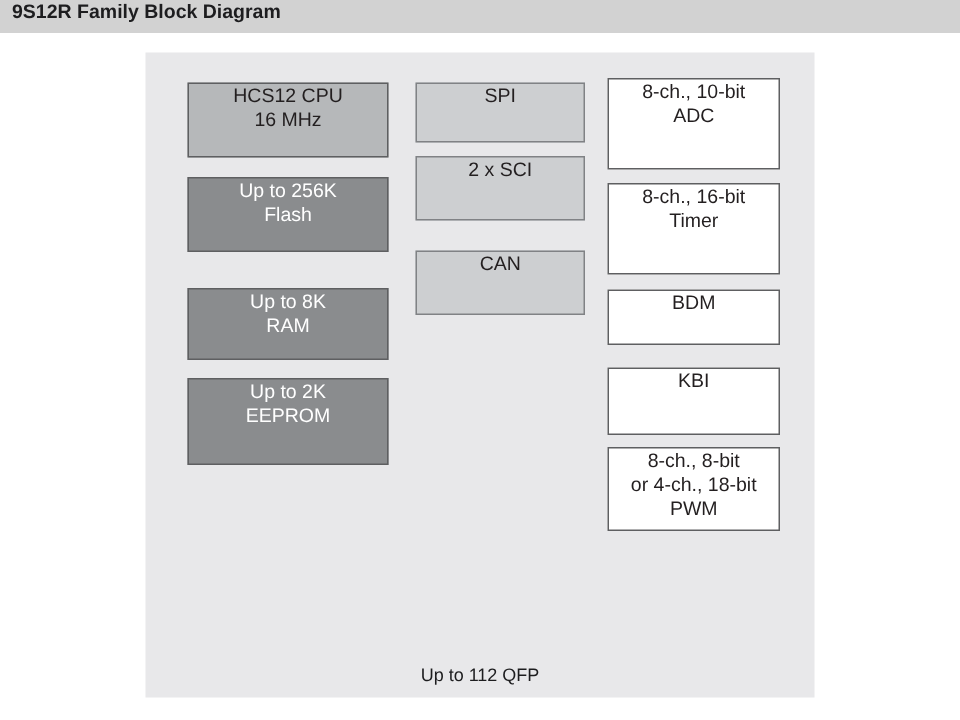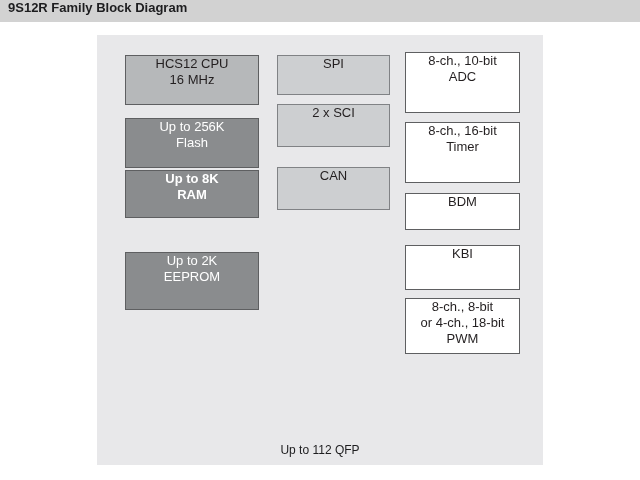--- a/index.html
+++ b/index.html
@@ -37,21 +37,21 @@
   }
   .blk .ln { display: block; }
   .blk.medium { background: var(--block_medium, #b6b8ba); }
   .blk.dark   { background: var(--block_dark, #8a8c8e); color: var(--text_light, #ffffff); }
   .blk.light  { background: var(--block_light, #cdcfd1); border-color: var(--border_light, #808285); }
   .blk.white  { background: var(--block_white, #ffffff); }
 
   
   #b-cpu    { left: 28px;  top: 20px;  width: 134px; height: 50px; }
   #b-flash  { left: 28px;  top: 83px;  width: 134px; height: 50px; }
-  #b-ram    { left: 28px;  top: 135px; width: 134px; height: 48px; font-weight: bold; }
+  #b-ram    { left: 28px;  top: 157px; width: 134px; height: 48px; }
   #b-eeprom { left: 28px;  top: 217px; width: 134px; height: 58px; }
   #b-crg    { left: 28px;  top: 289px; width: 134px; height: 37px; }
   
   #b-spi    { left: 180px; top: 20px;  width: 113px; height: 40px; }
   #b-sci    { left: 180px; top: 69px;  width: 113px; height: 43px; }
   #b-can    { left: 180px; top: 132px; width: 113px; height: 43px; }
   
   #b-adc    { left: 308px; top: 17px;  width: 115px; height: 61px; }
   #b-timer  { left: 308px; top: 87px;  width: 115px; height: 61px; }
   #b-bdm    { left: 308px; top: 158px; width: 115px; height: 37px; }

